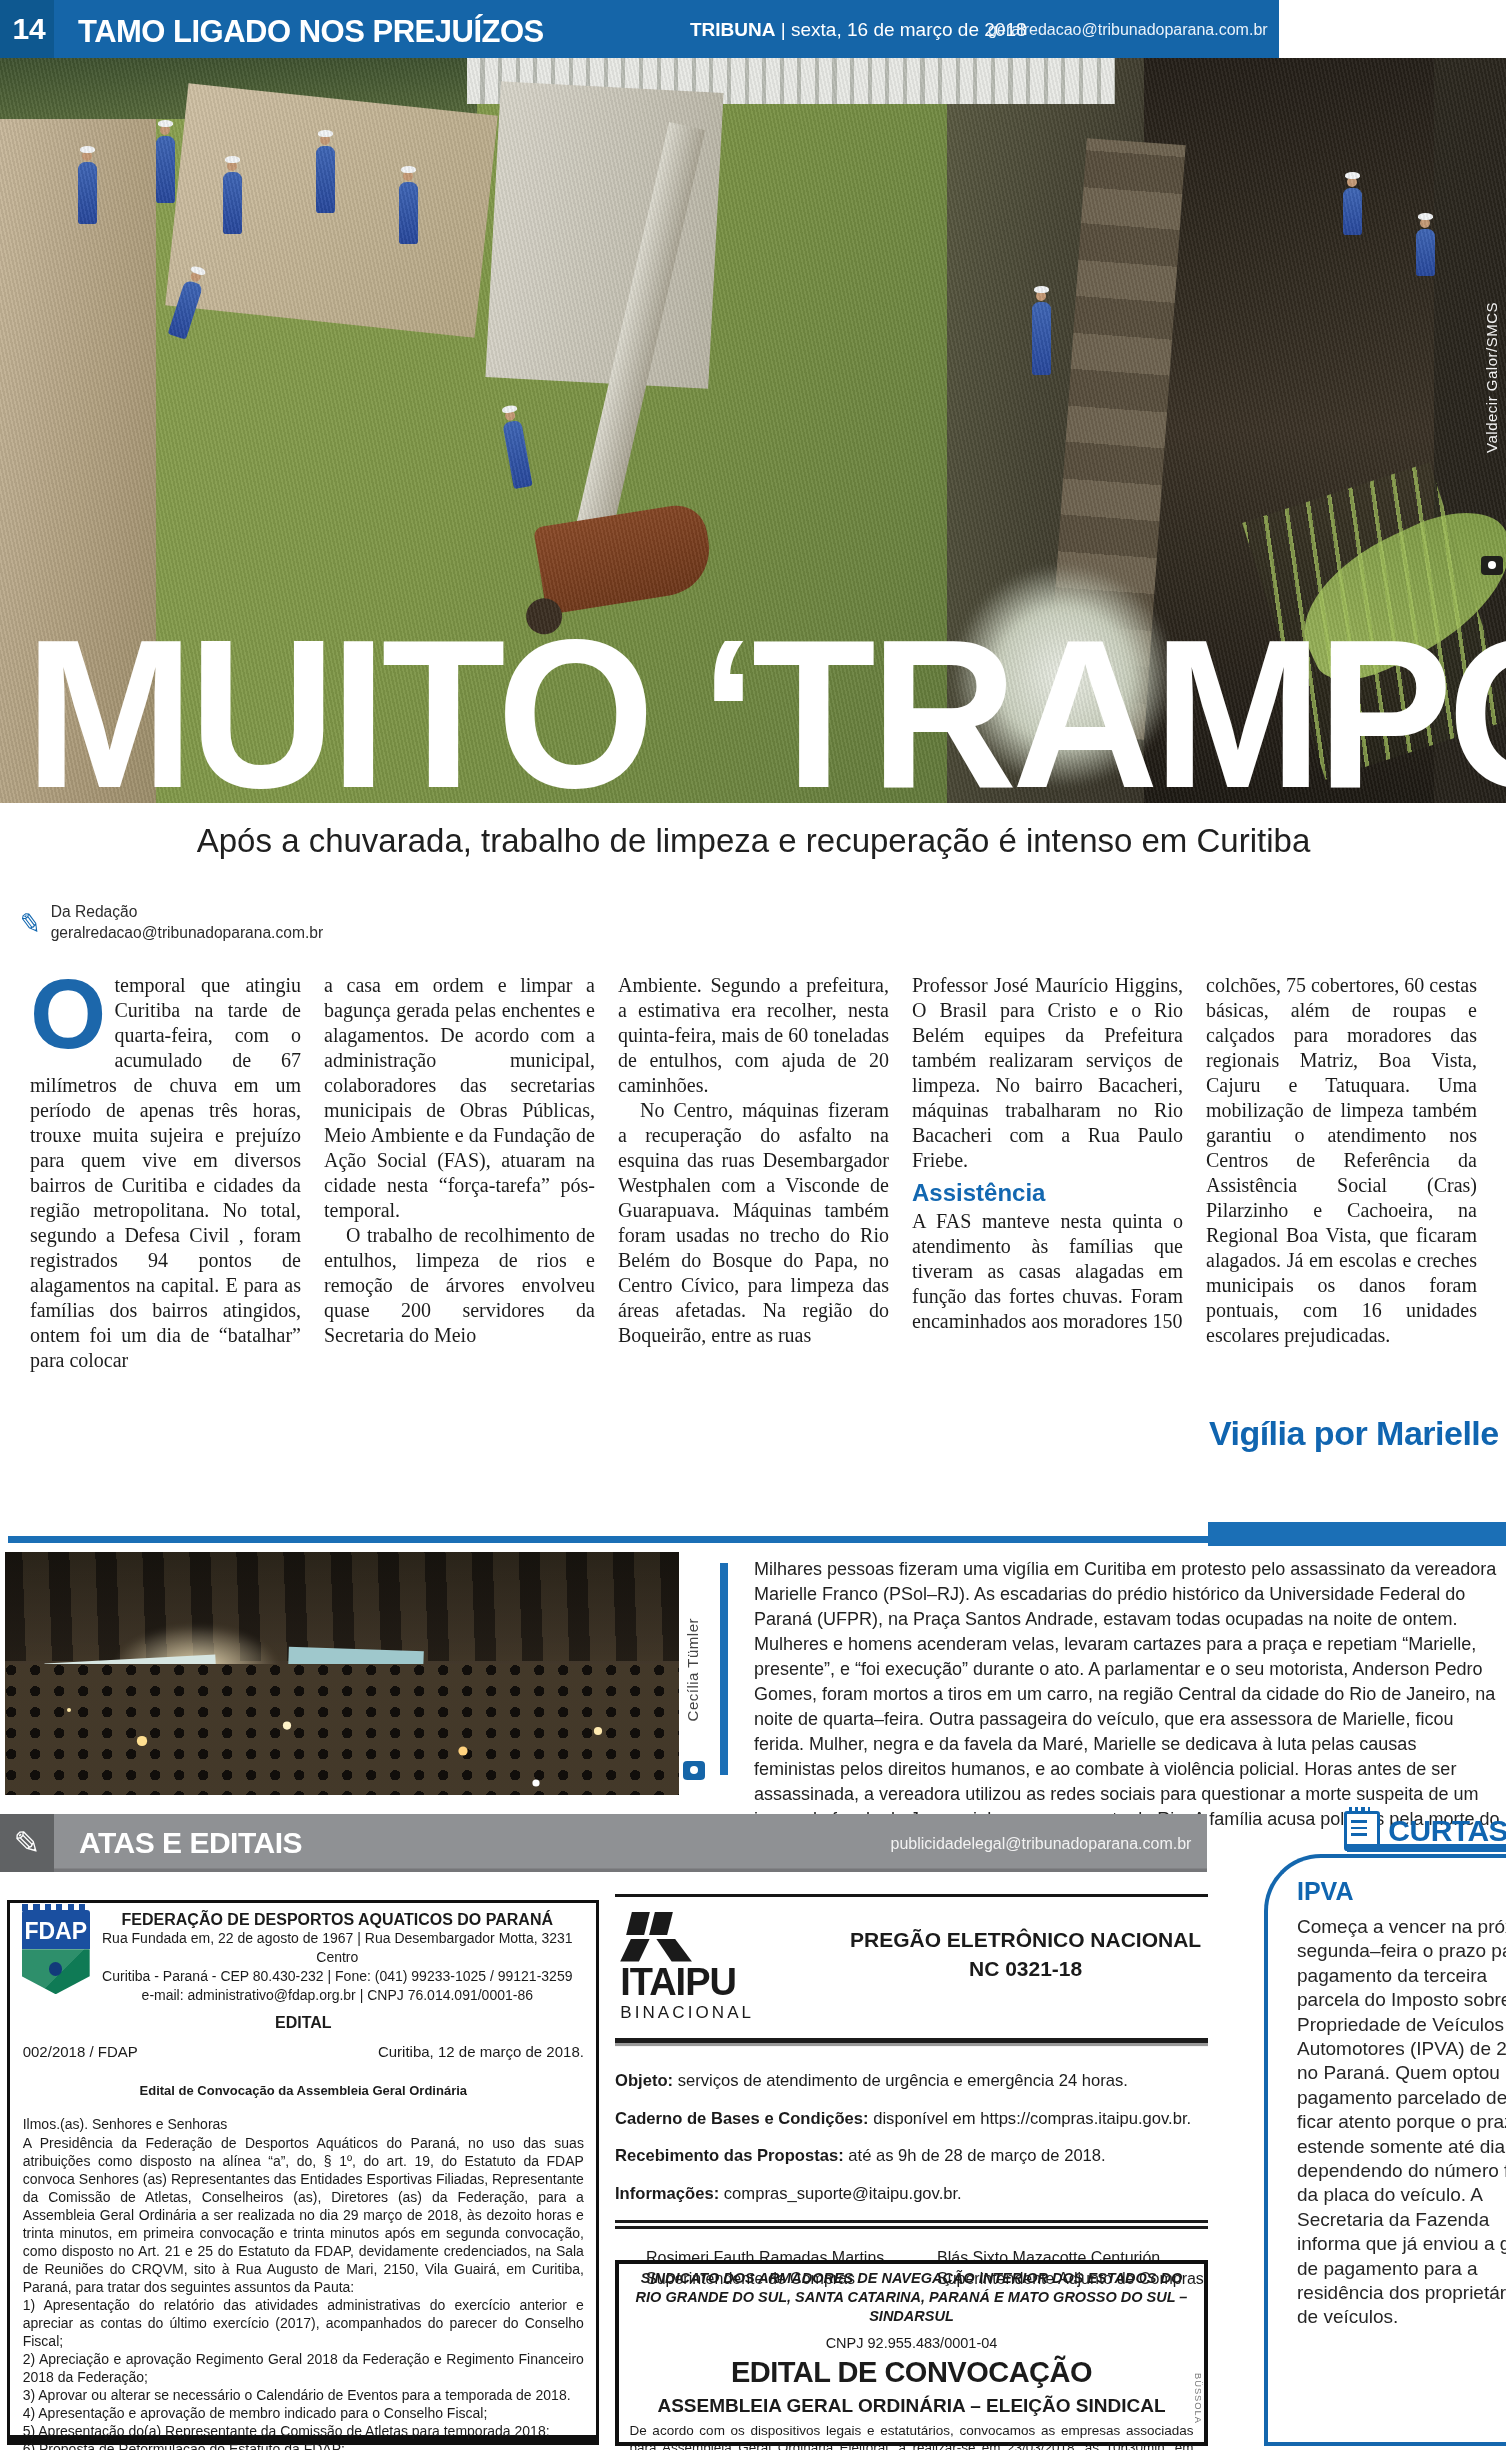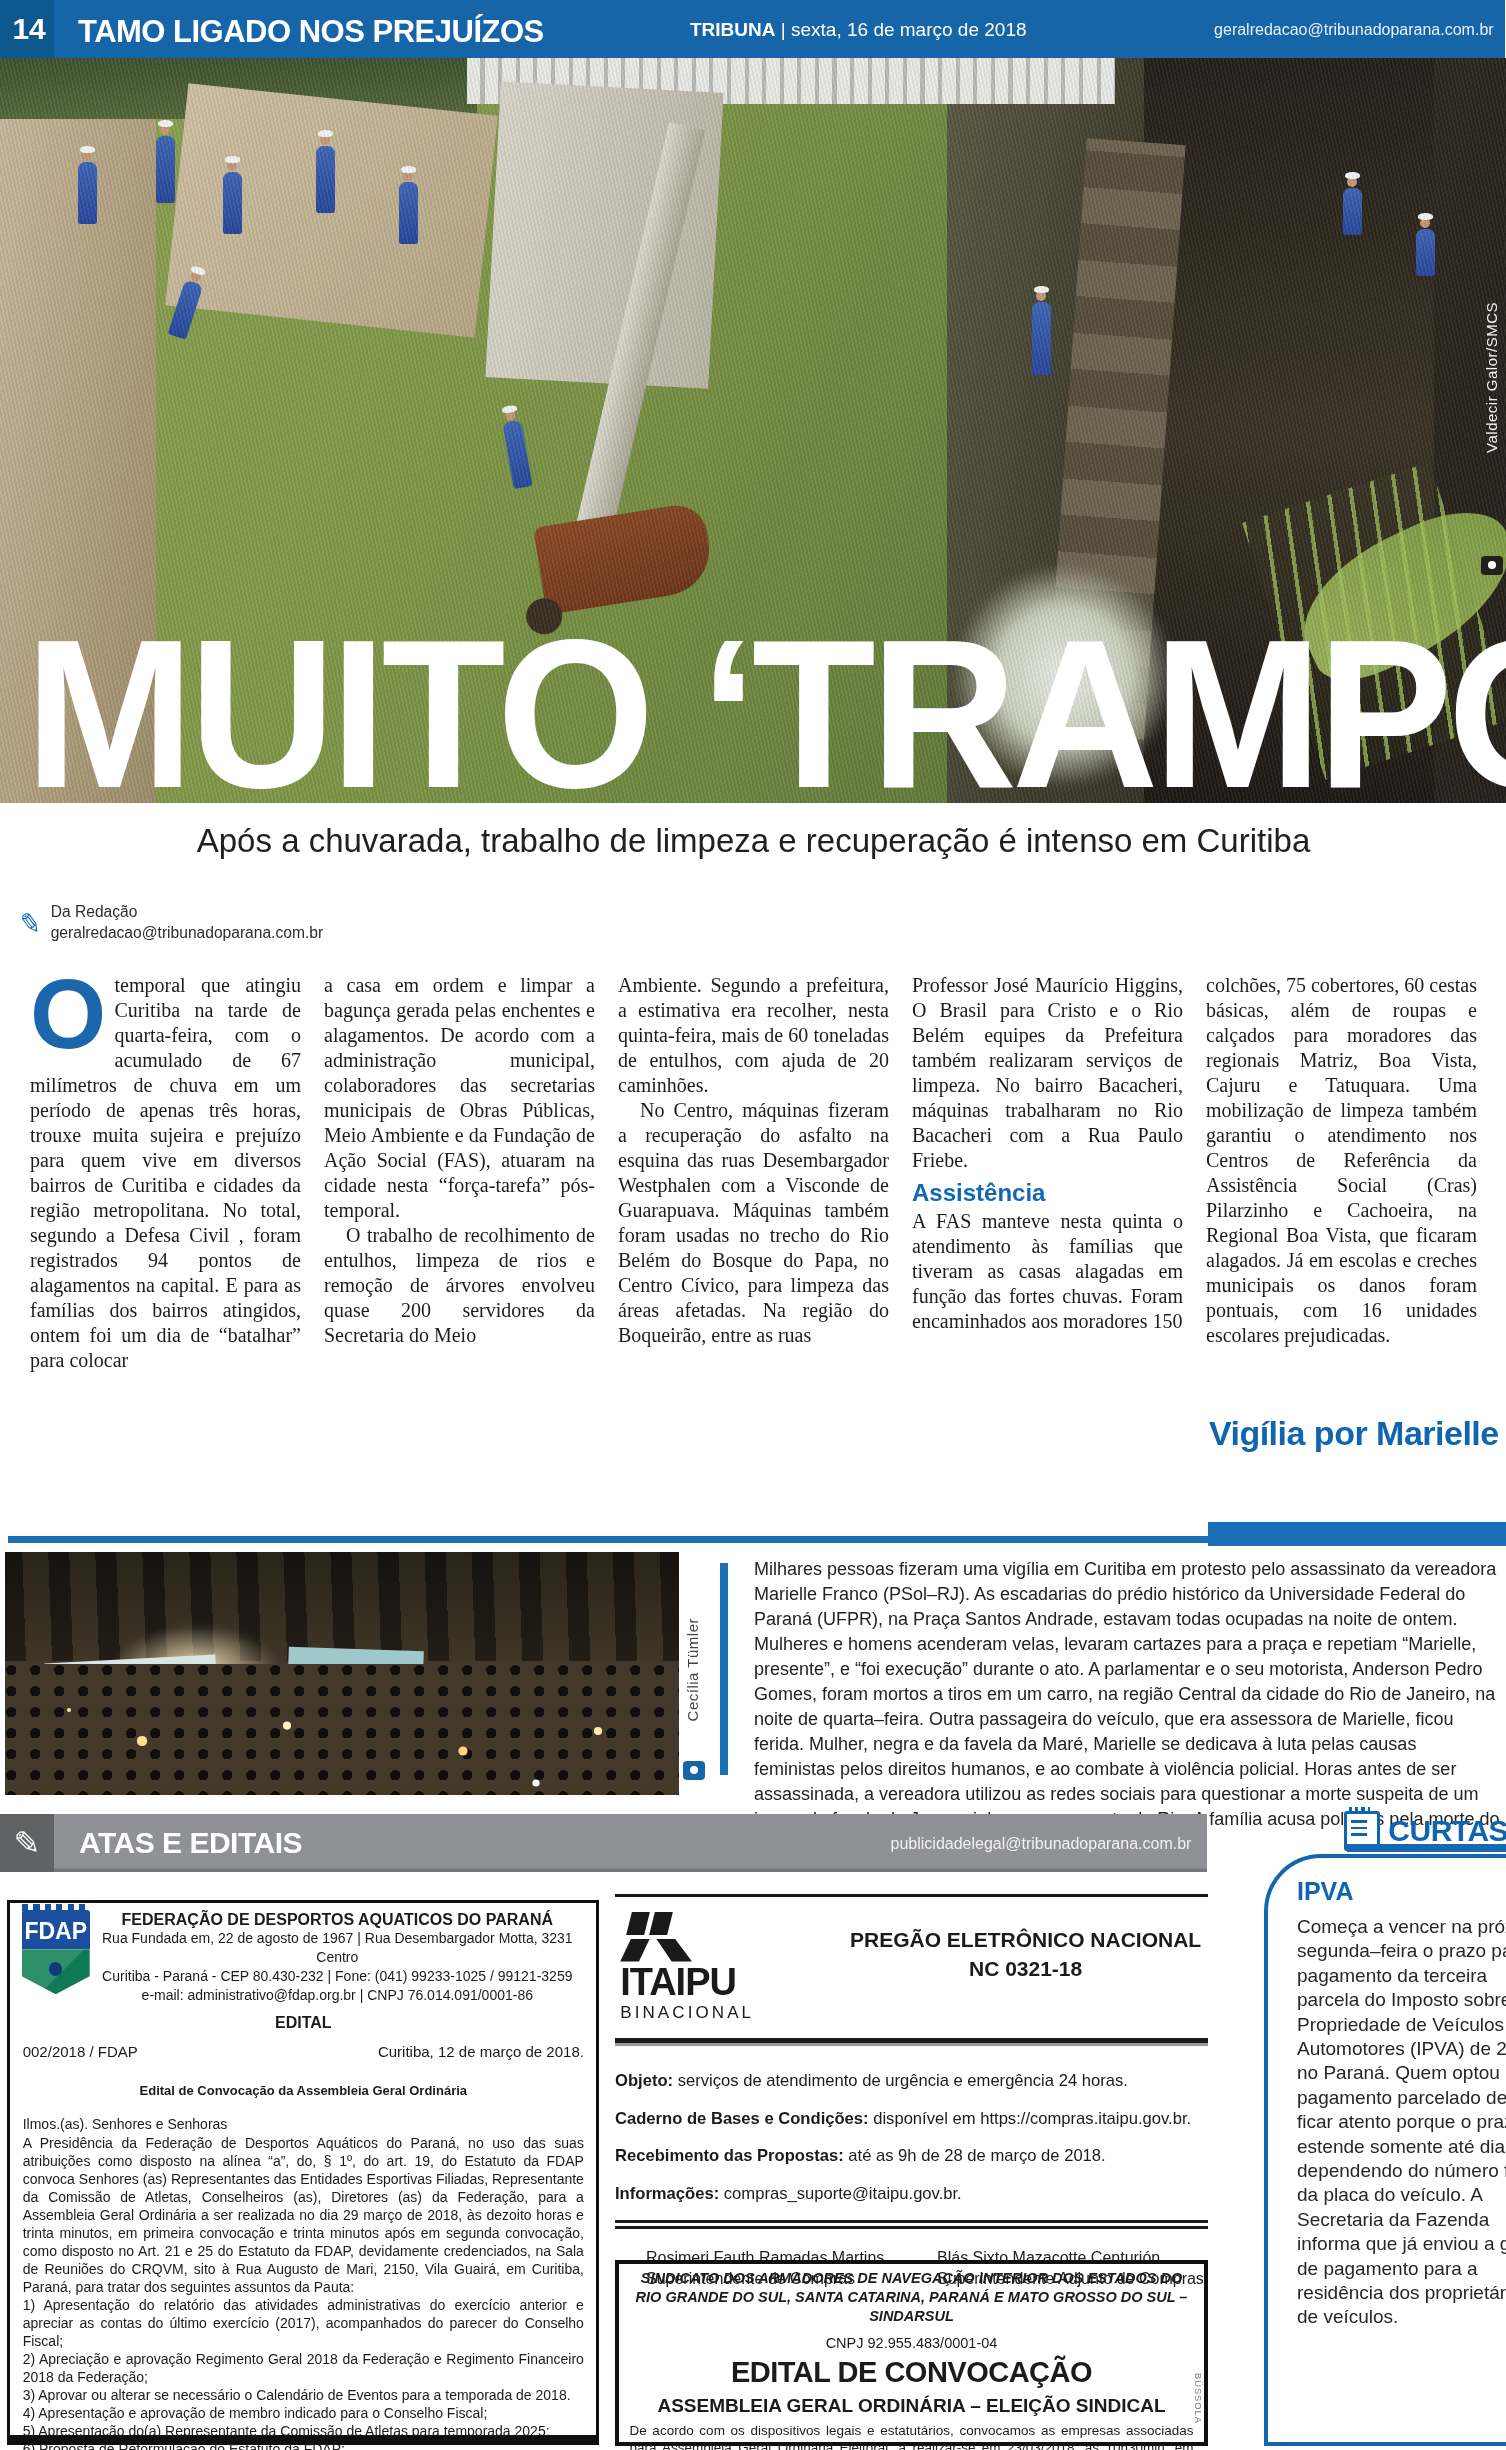--- a/index.html
+++ b/index.html
@@ -1,21 +1,21 @@
 <!DOCTYPE html>
 <html style="font-size:8.3px"><head>
 <meta charset="utf-8">
 <style>
   html,body{margin:0;padding:0;background:#e8e8e8;}
   .page{position:relative;width:1507px;height:2450px;background:#ffffff;overflow:hidden;
         font-family:"Liberation Sans",sans-serif;color:#1b1b1b;}
   .abs{position:absolute;}
 
   
-  .topbar{position:absolute;left:0;top:0;width:1505px;height:58px;background:#1565a8;}
+  .topbar{position:absolute;left:0;top:0;width:1279px;height:58px;background:#1565a8;}
   .topbar .numbox{position:absolute;left:0;top:0;width:54px;height:58px;background:#0e5890;}
   .topbar .pnum{position:absolute;left:12.4px;top:12.4px;font-size:30px;font-weight:bold;color:#fff;}
   .topbar .sect{position:absolute;left:78px;top:13.5px;font-size:31px;font-weight:bold;color:#fff;letter-spacing:-0.5px;}
   .topbar .mast{position:absolute;left:690px;top:18.7px;font-size:19px;color:#fff;}
   .topbar .mast b{font-weight:bold;}
   .topbar .hmail{position:absolute;right:11.4px;top:21px;font-size:16px;color:#eaf2fa;}
 
   
   .hero{position:absolute;left:0;top:58px;width:1507px;height:745px;overflow:hidden;background:#7f9448;}
   .hero div{position:absolute;}
@@ -286,21 +286,21 @@
       <span>Curitiba, 12 de março de 2018.</span>
     </div>
     <div class="fdap-title">Edital de Convocação da Assembleia Geral Ordinária</div>
     <div class="fdap-sal">Ilmos.(as). Senhores e Senhoras</div>
     <div class="fdap-body">A Presidência da Federação de Desportos Aquáticos do Paraná, no uso das suas atribuições como disposto na alínea “a”, do, § 1º, do art. 19, do Estatuto da FDAP convoca Senhores (as) Representantes das Entidades Esportivas Filiadas, Representante da Comissão de Atletas, Conselheiros (as), Diretores (as) da Federação, para a Assembleia Geral Ordinária a ser realizada no dia 29 março de 2018, às dezoito horas e trinta minutos, em primeira convocação e trinta minutos após em segunda convocação, como disposto no Art. 21 e 25 do Estatuto da FDAP, devidamente credenciados, na Sala de Reuniões do CRQVM, sito à Rua Augusto de Mari, 2150, Vila Guairá, em Curitiba, Paraná, para tratar dos seguintes assuntos da Pauta:</div>
     <div class="fdap-items">
       <div>1) Apresentação do relatório das atividades administrativas do exercício anterior e apreciar as contas do último exercício (2017), acompanhados do parecer do Conselho Fiscal;</div>
       <div>2) Apreciação e aprovação Regimento Geral 2018 da Federação e Regimento Financeiro 2018 da Federação;</div>
       <div>3) Aprovar ou alterar se necessário o Calendário de Eventos para a temporada de 2018.</div>
       <div>4) Apresentação e aprovação de membro indicado para o Conselho Fiscal;</div>
-      <div>5) Apresentação do(a) Representante da Comissão de Atletas para temporada 2025;</div>
+      <div>5) Apresentação do(a) Representante da Comissão de Atletas para temporada 2018;</div>
       <div>6) Proposta de Reformulação do Estatuto da FDAP;</div>
 
     </div>
 
   </div>
 
   <div class="itaipu">
     <div class="col-toprule"></div>
     <div class="it-head">
       <div class="it-logo">

